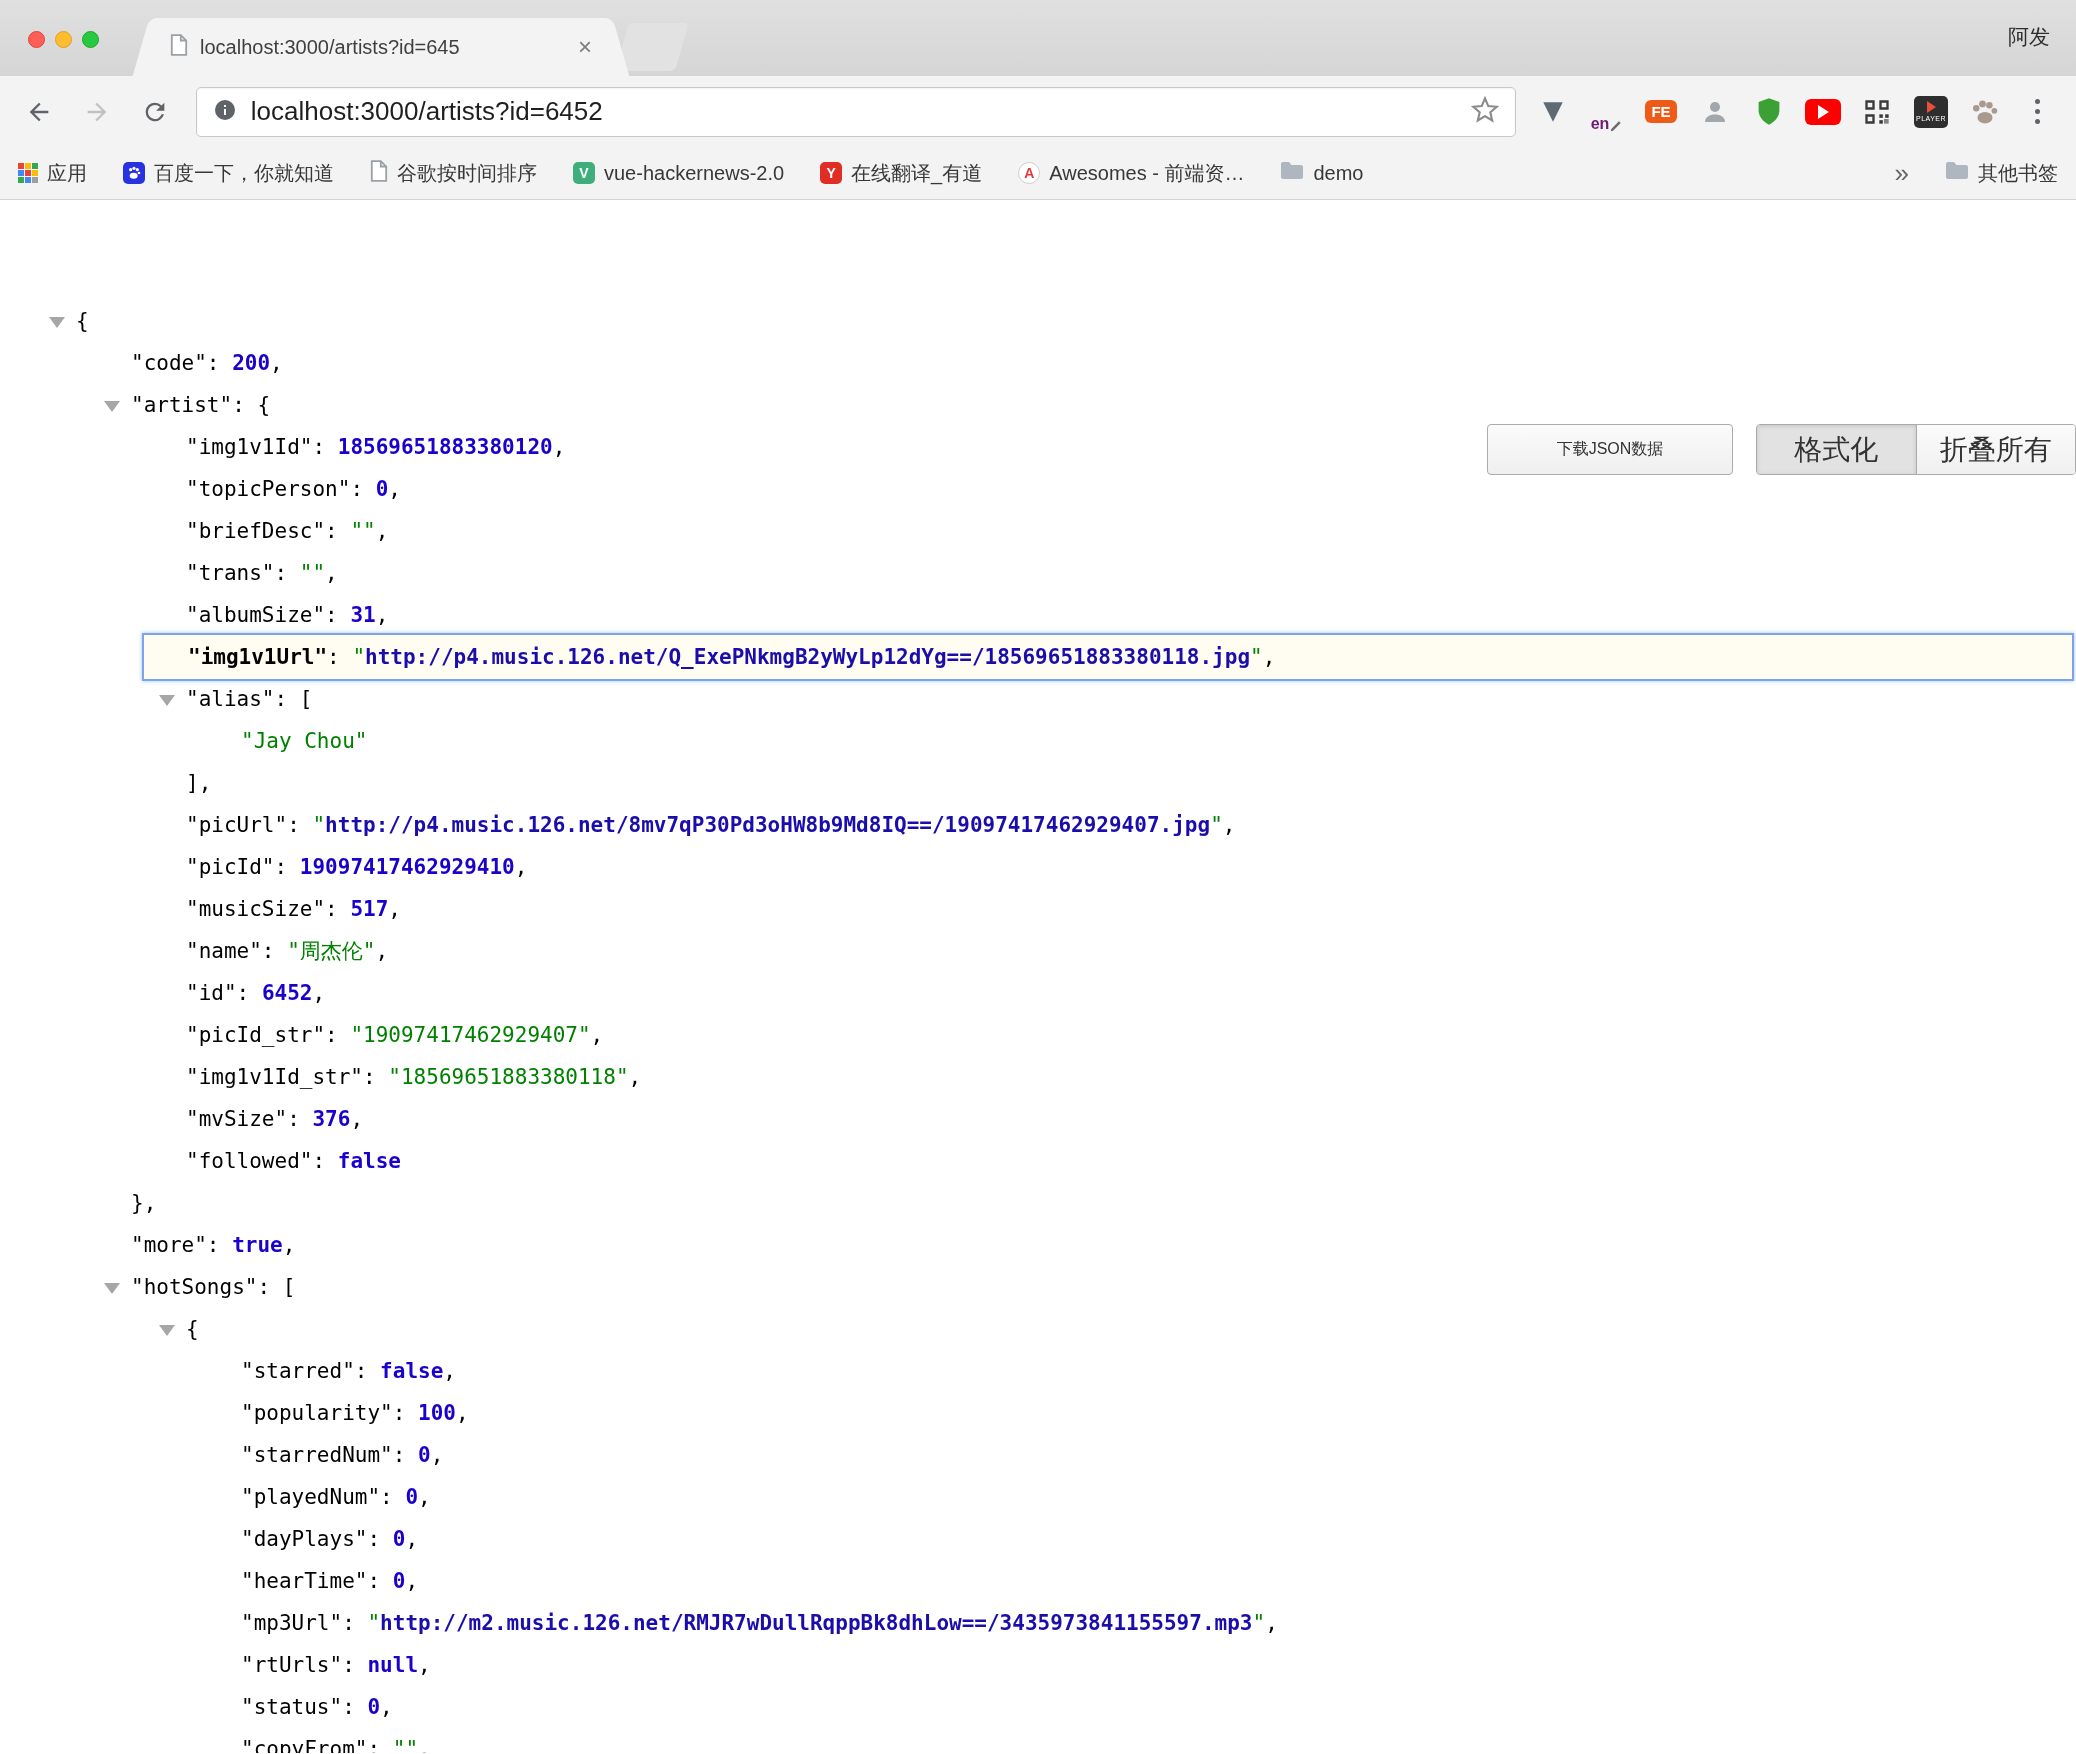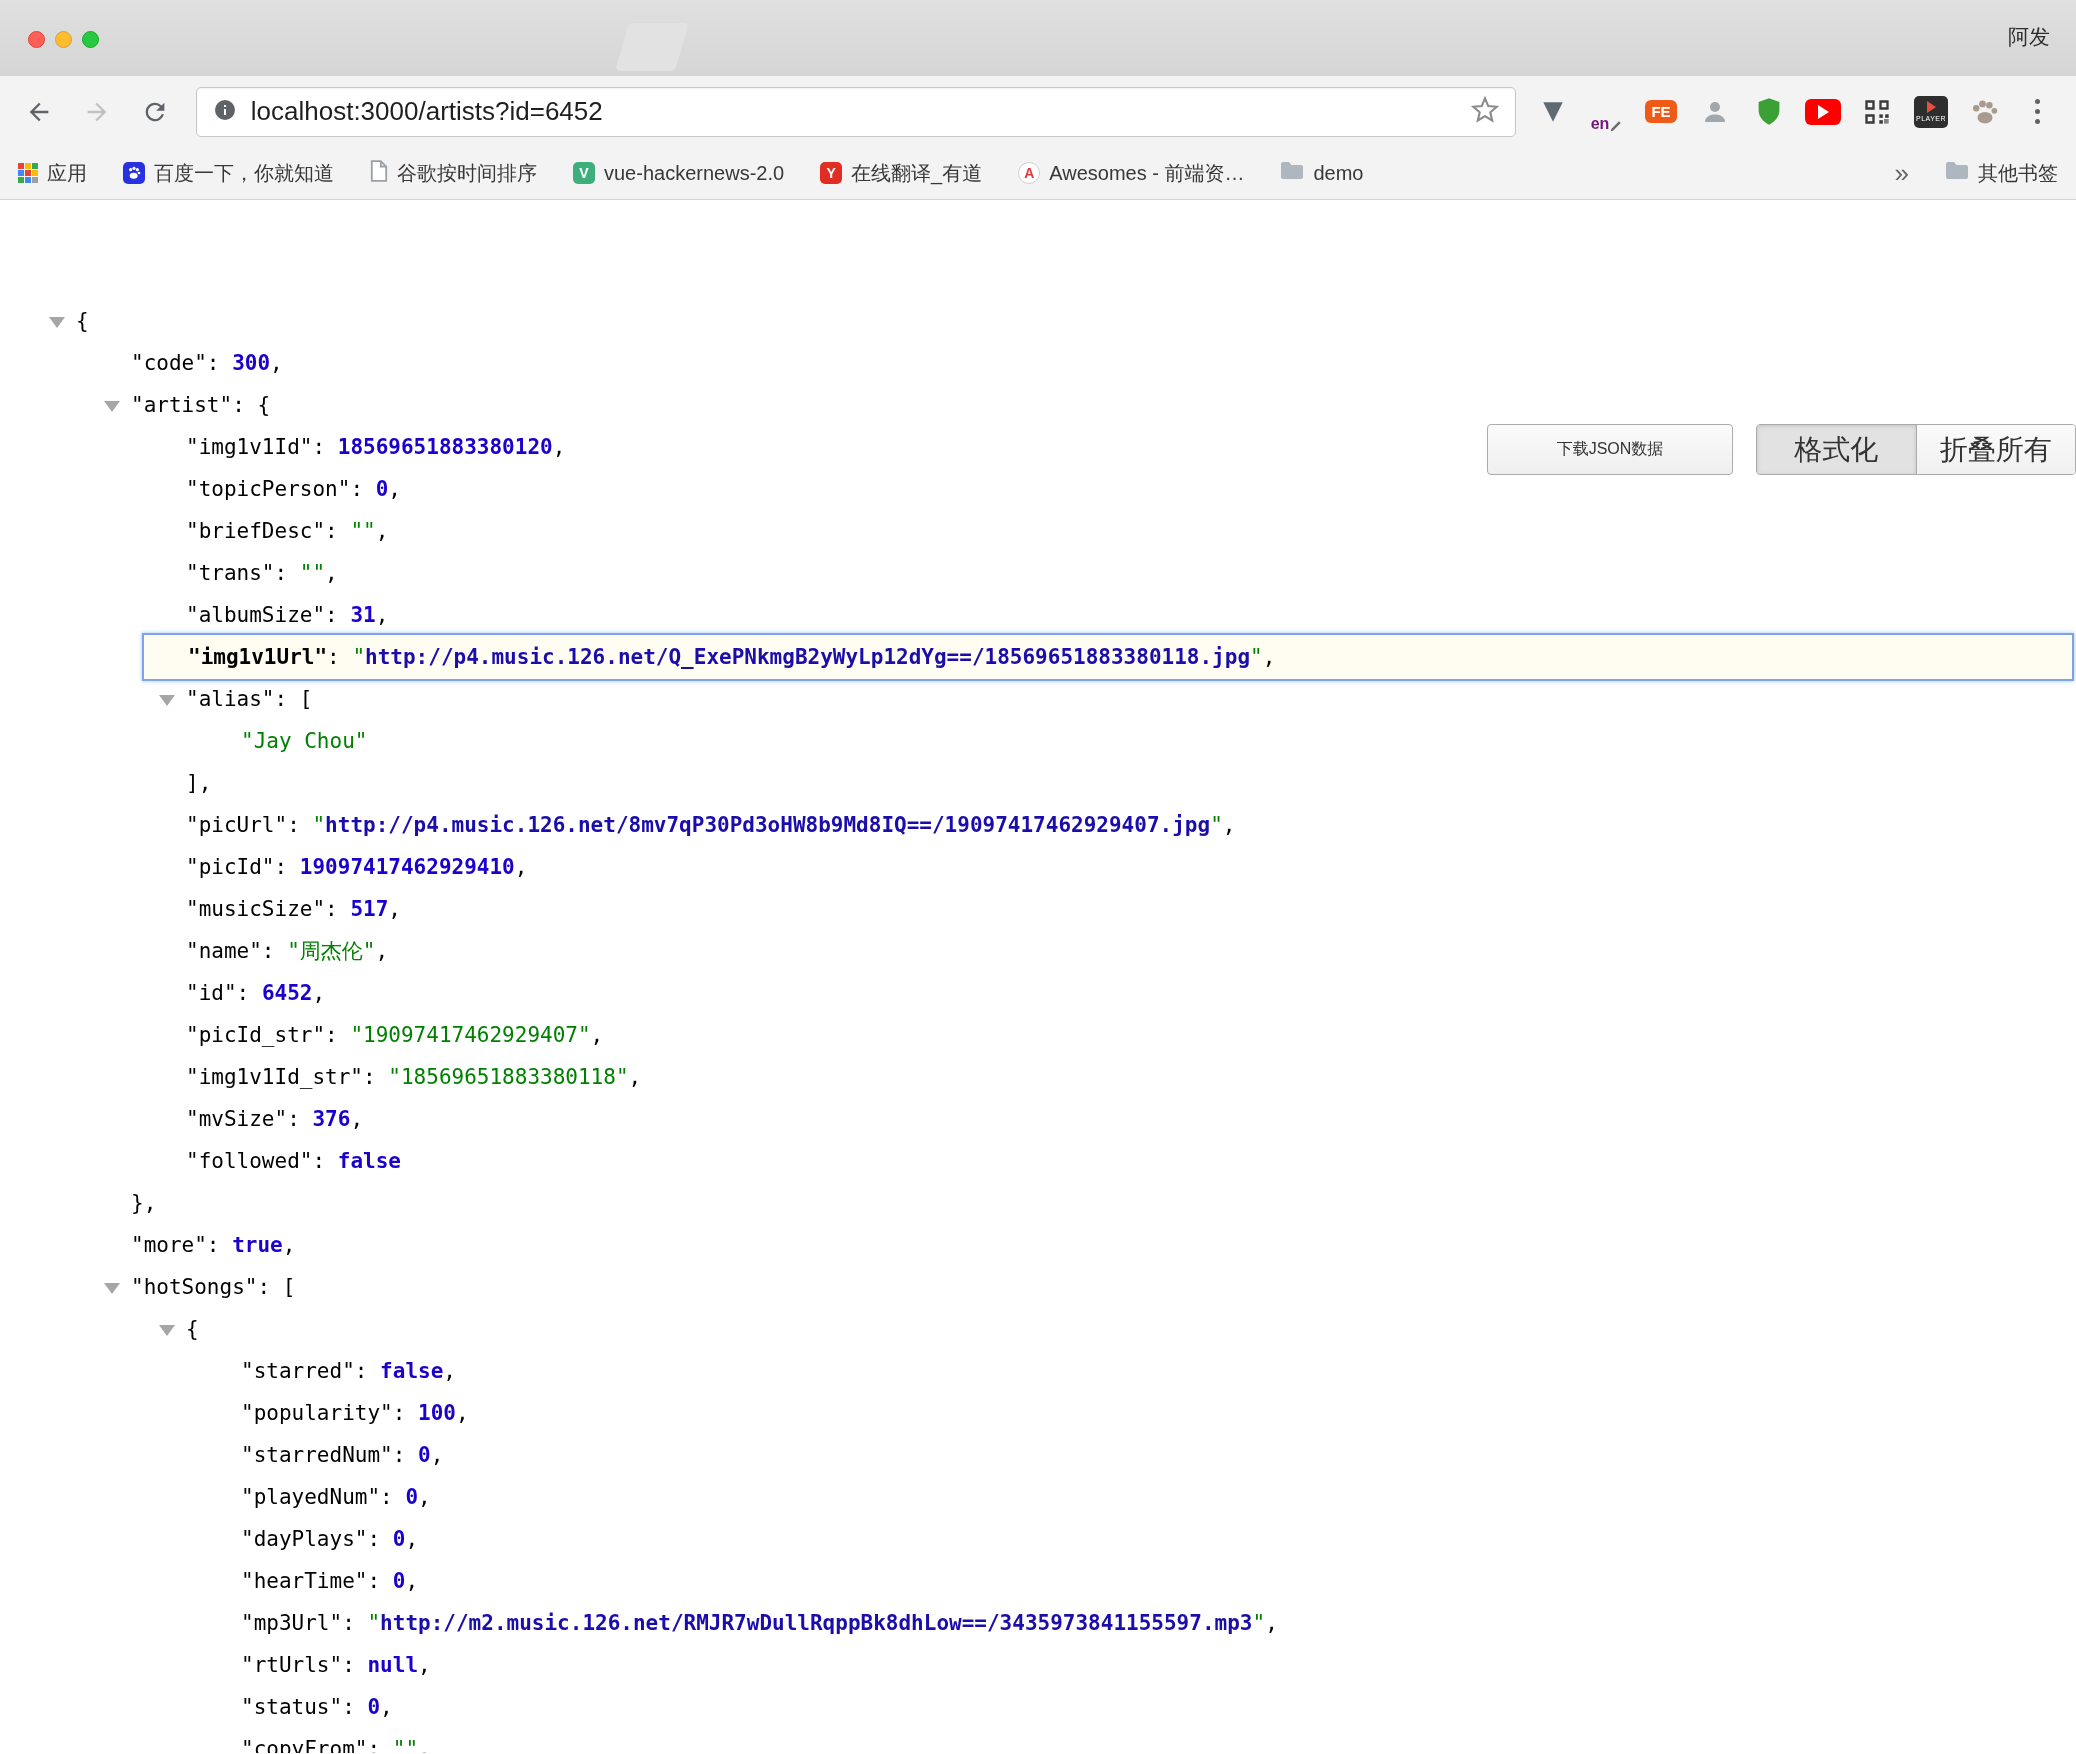--- a/index.html
+++ b/index.html
@@ -93,20 +93,30 @@
 </head>
 <body>
 
 <div class="titlebar">
   <div class="traffic">
     <span class="tl red"></span>
     <span class="tl yellow"></span>
     <span class="tl green"></span>
   </div>
   <div class="newtab"></div>
+  <div class="tab">
+    <span>
+      <svg width="18" height="22" viewBox="0 0 20 24">
+          <path d="M2 1h10l6 6v16H2z" fill="#fff" stroke="#9AA0A6" stroke-width="2"></path>
+          <path d="M12 1v6h6" fill="none" stroke="#9AA0A6" stroke-width="2"></path>
+        </svg>
+    </span>
+    <span class="tab-title">localhost:3000/artists?id=645</span>
+    <span class="tab-close">×</span>
+  </div>
   <div class="profile-name">阿发</div>
 </div>
 
 <div class="toolbar">
   <span class="nav-btn">
     <svg width="28" height="28" viewBox="0 0 24 24">
         <path d="M20 11H7.83l5.59-5.59L12 4l-8 8 8 8 1.41-1.41L7.83 13H20v-2z" fill="#5F6368"></path>
       </svg>
   </span>
   <span class="nav-btn">
@@ -264,21 +274,21 @@
 </div>
 
 <div class="content">
   <div class="btn btn-download">下载JSON数据</div>
   <div class="segmented">
     <div class="seg active">格式化</div>
     <div class="seg">折叠所有</div>
   </div>
   <div class="json">
       <div class="jline" style="padding-left: 76px;"><span class="arr" style="left: 49px;"></span><span class="t-p">{</span></div>
-      <div class="jline" style="padding-left: 131px;"><span class="t-k">"code"</span><span class="t-p">: </span><span class="t-n">300</span><span class="t-p">,</span></div>
+      <div class="jline" style="padding-left: 131px;"><span class="t-k">"code"</span><span class="t-p">: </span><span class="t-n">200</span><span class="t-p">,</span></div>
       <div class="jline" style="padding-left: 131px;"><span class="arr" style="left: 104px;"></span><span class="t-k">"artist"</span><span class="t-p">: {</span></div>
       <div class="jline" style="padding-left: 186px;"><span class="t-k">"img1v1Id"</span><span class="t-p">: </span><span class="t-n">18569651883380120</span><span class="t-p">,</span></div>
       <div class="jline" style="padding-left: 186px;"><span class="t-k">"topicPerson"</span><span class="t-p">: </span><span class="t-n">0</span><span class="t-p">,</span></div>
       <div class="jline" style="padding-left: 186px;"><span class="t-k">"briefDesc"</span><span class="t-p">: </span><span class="t-s">""</span><span class="t-p">,</span></div>
       <div class="jline" style="padding-left: 186px;"><span class="t-k">"trans"</span><span class="t-p">: </span><span class="t-s">""</span><span class="t-p">,</span></div>
       <div class="jline" style="padding-left: 186px;"><span class="t-k">"albumSize"</span><span class="t-p">: </span><span class="t-n">31</span><span class="t-p">,</span></div>
       <div class="jline hl"><span class="t-k">"img1v1Url"</span><span class="t-p">: </span><span class="t-s">"</span><span class="t-l">http://p4.music.126.net/Q_ExePNkmgB2yWyLp12dYg==/18569651883380118.jpg</span><span class="t-s">"</span><span class="t-p">,</span></div>
       <div class="jline" style="padding-left: 186px;"><span class="arr" style="left: 159px;"></span><span class="t-k">"alias"</span><span class="t-p">: [</span></div>
       <div class="jline" style="padding-left: 241px;"><span class="t-s">"Jay Chou"</span></div>
       <div class="jline" style="padding-left: 186px;"><span class="t-p">],</span></div>

